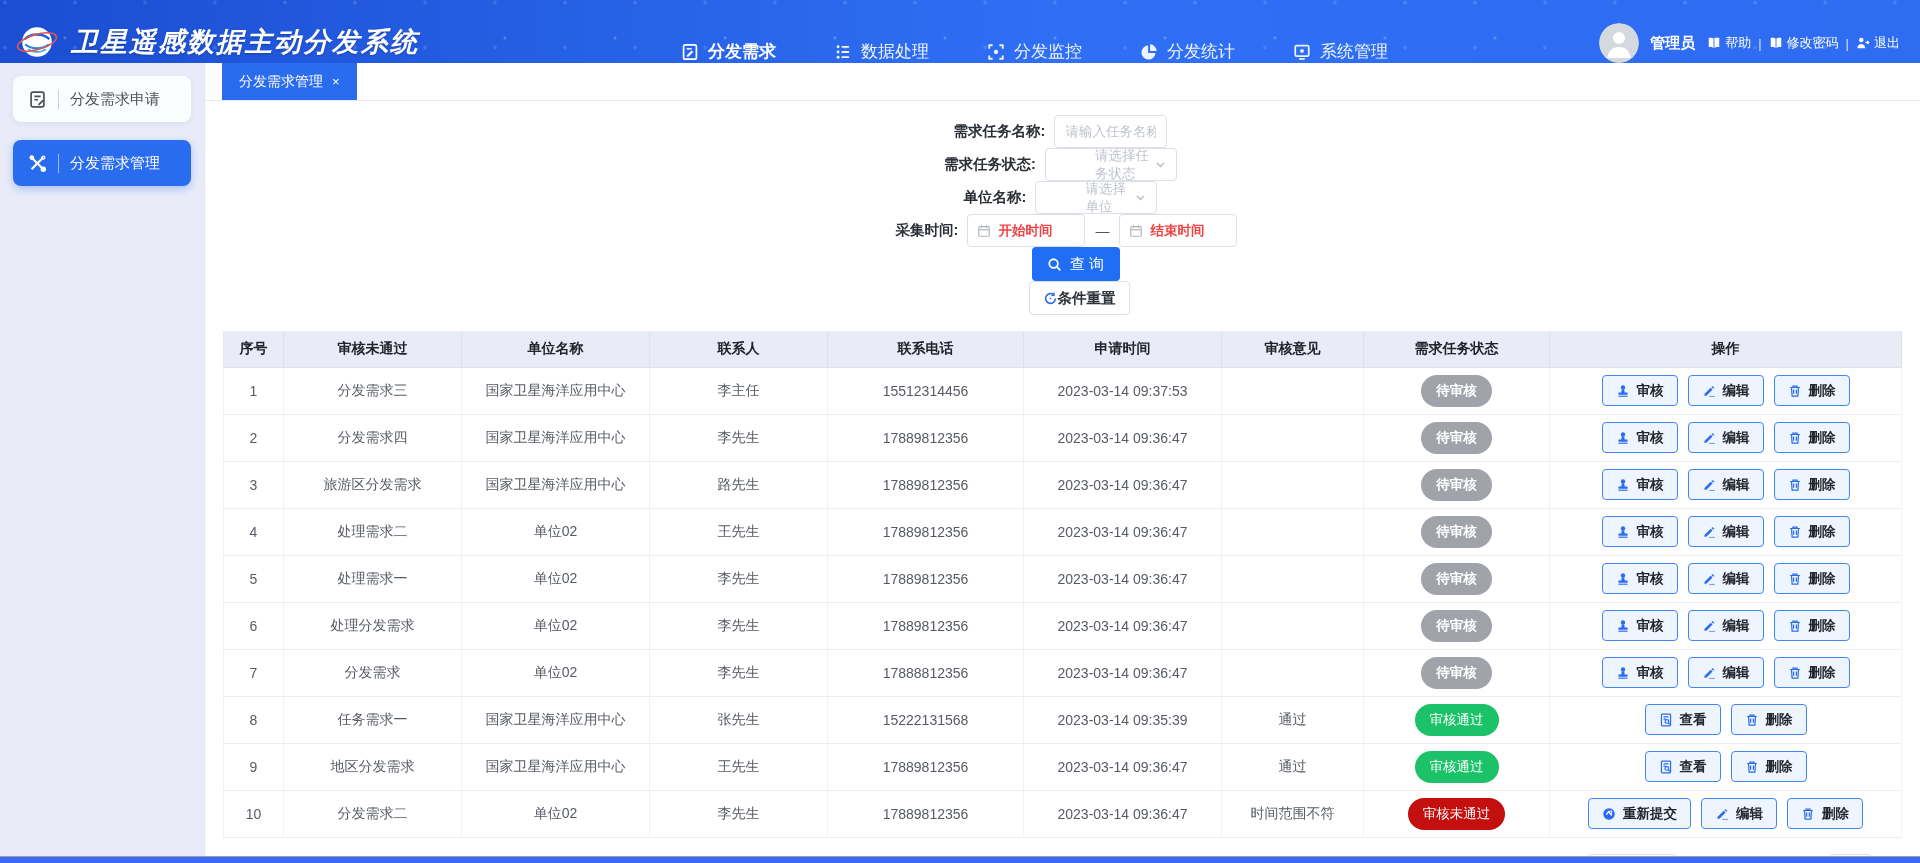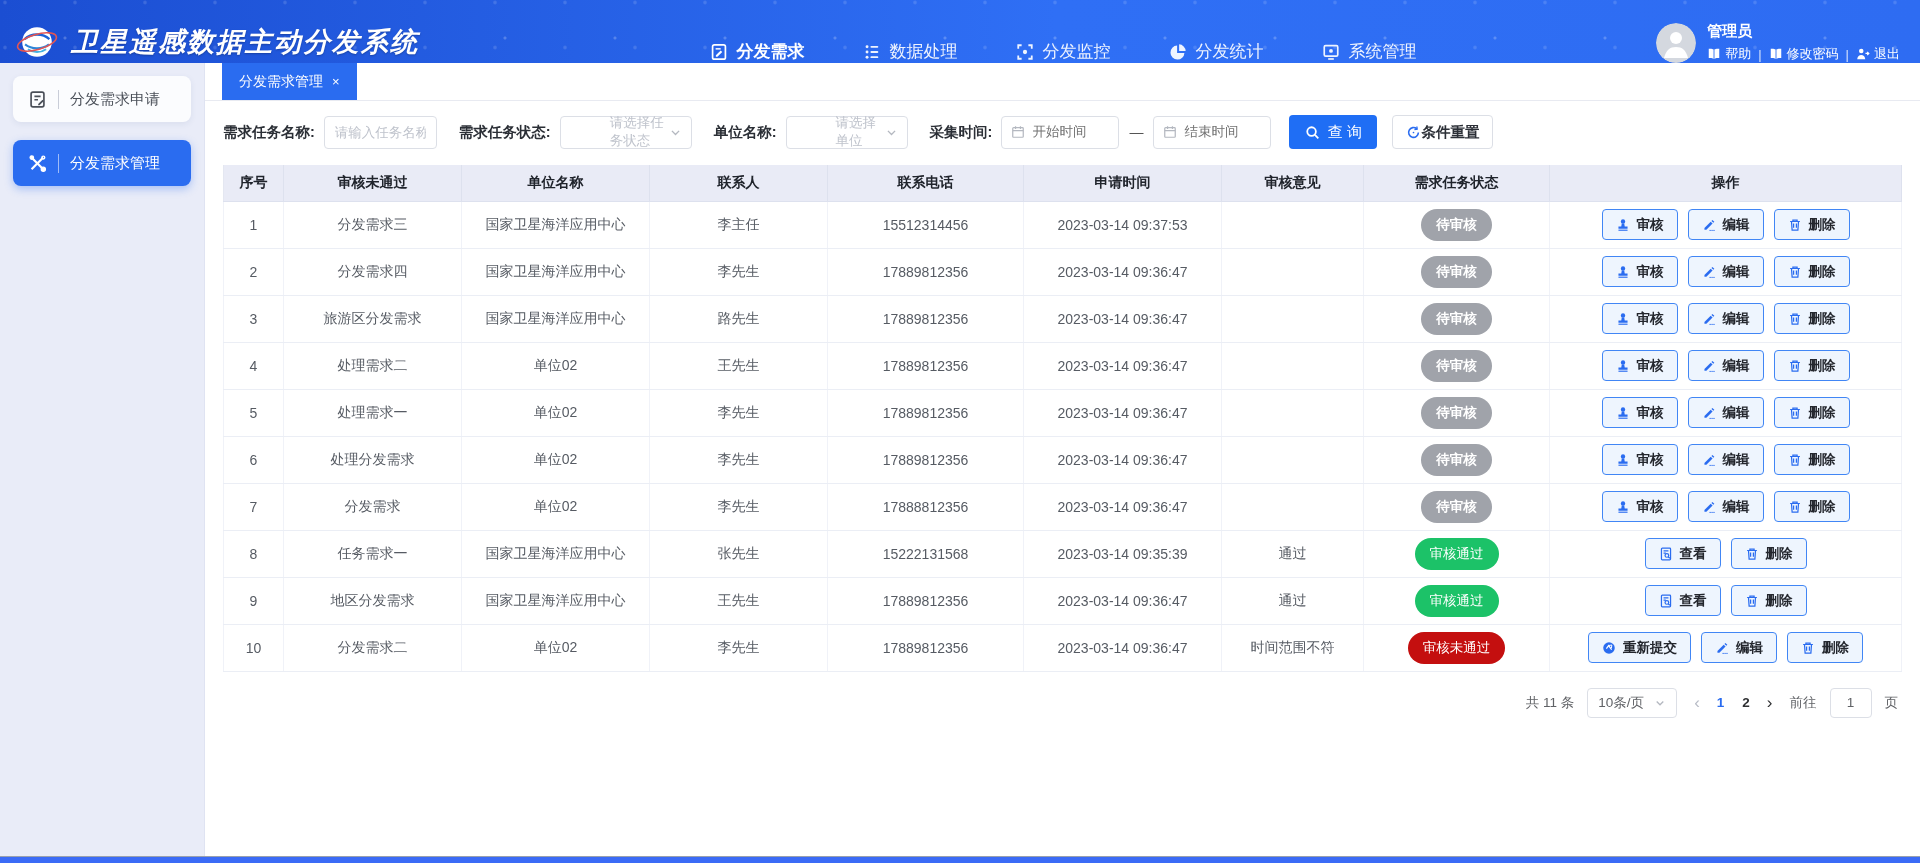--- a/index.html
+++ b/index.html
@@ -22,21 +22,21 @@
   .logo { width:42px; height:42px; display:block; }
   .app-title { font-size:27px; font-weight:bold; font-style:italic; letter-spacing:2px; text-shadow:0 1px 2px rgba(0,0,0,.25); white-space:nowrap; }
   .nav { flex:1; display:flex; justify-content:center; gap:58px; position:relative; }
   .nav-item { display:flex; align-items:center; gap:9px; font-size:17px; color:rgba(255,255,255,.92); cursor:pointer; position:relative; white-space:nowrap; }
   .nav-item .nicon { width:18px; height:18px; display:inline-flex; }
   .nav-item .nicon svg { width:18px; height:18px; }
   .nav-item.active { font-weight:bold; color:#fff; }
   .nav-item.active::after { content:""; position:absolute; left:2px; right:2px; bottom:-11px; height:3px; background:#fff; border-radius:2px; }
   .user-area { margin-left:auto; display:flex; align-items:center; gap:11px; padding-right:20px; position:relative; }
   .avatar { width:40px; height:40px; border-radius:50%; display:block; }
-  .user-col { display:flex; flex-direction:column; gap:4px; }
+  .user-col { display:flex; gap:12px; }
   .user-name { font-size:15px; font-weight:bold; }
   .user-links { display:flex; align-items:center; gap:7px; font-size:13px; }
   .ulink { display:inline-flex; align-items:center; gap:4px; cursor:pointer; white-space:nowrap; }
   .ulink svg { width:14px; height:14px; }
   .usep { color:rgba(255,255,255,.8); }
 
   
   .layout { flex:1; display:flex; min-height:0; }
   .sidebar { width:205px; flex:0 0 205px; background:#e9ecf8; padding-top:13px; border-right:1px solid #dfe3f2; }
   .side-item { margin:0 13px 18px; height:46px; border-radius:8px; display:flex; align-items:center; padding:0 15px; gap:11px;
@@ -47,33 +47,33 @@
   .side-item.active .sdiv { background:rgba(255,255,255,.55); }
 
   .content { flex:1; display:flex; flex-direction:column; background:#fff; min-width:0; }
 
   
   .tabbar { height:38px; flex:0 0 38px; display:flex; align-items:stretch; padding-left:17px; border-bottom:1px solid #e8eaf1; }
   .tab { background:var(--accent); color:#fff; font-size:14px; display:flex; align-items:center; gap:9px; padding:0 17px; cursor:pointer; }
   .tab .close { font-size:13px; cursor:pointer; line-height:1; }
 
   
-  .filters { display:flex; align-items:center; padding:14px 0 13px 18px; flex-wrap:nowrap; }
+  .filters { display:flex; align-items:center; padding:14px 0 13px 18px; flex-wrap:nowrap;flex-direction:column; }
   .flabel { font-size:14.5px; font-weight:bold; color:#2b2f36; margin-right:9px; white-space:nowrap; }
   .fgroup { display:flex; align-items:center; margin-right:22px; }
   .f-input, .f-select, .f-date {
     height:33px; border:1px solid #dcdfe6; border-radius:4px; background:#fff; font-size:13.5px; color:#606266;
   }
   .f-input { width:113px; padding:0 10px; outline:none; font-family:inherit; }
   .f-input::placeholder { color:#bfc3cc; }
   .f-select { width:132px; display:flex; align-items:center; justify-content:space-between; padding:0 9px; cursor:pointer; }
   .f-select .ph { color:#bfc3cc;margin-left:40px; }
   .f-select svg { width:13px; height:13px; color:#b4b8c0; }
   .f-date { width:118px; display:flex; align-items:center; gap:7px; padding:0 9px; cursor:pointer; }
-  .f-date .ph { color:#737373; }
+  .f-date .ph { color:#ef4444;font-weight:bold; }
   .f-date svg { width:14px; height:14px; color:#b4b8c0; }
   .dash { color:#555; margin:0 10px; font-size:14px; }
   .btn-primary { height:34px; min-width:88px; background:#1f6ef5; color:#fff; border:none; border-radius:4px; font-size:15px;
     display:inline-flex; align-items:center; justify-content:center; gap:8px; padding:0 15px; cursor:pointer; margin-left:8px; font-family:inherit; }
   .btn-primary svg { width:15px; height:15px; }
   .btn-plain { height:34px; background:#fff; border:1px solid #dcdfe6; border-radius:4px; font-size:14.5px; font-weight:bold; color:#2b2f36;
     display:inline-flex; align-items:center; gap:0; padding:0 13px; cursor:pointer; margin-left:15px; font-family:inherit; }
   .btn-plain svg { width:15px; height:15px; color:var(--accent); }
 
   

